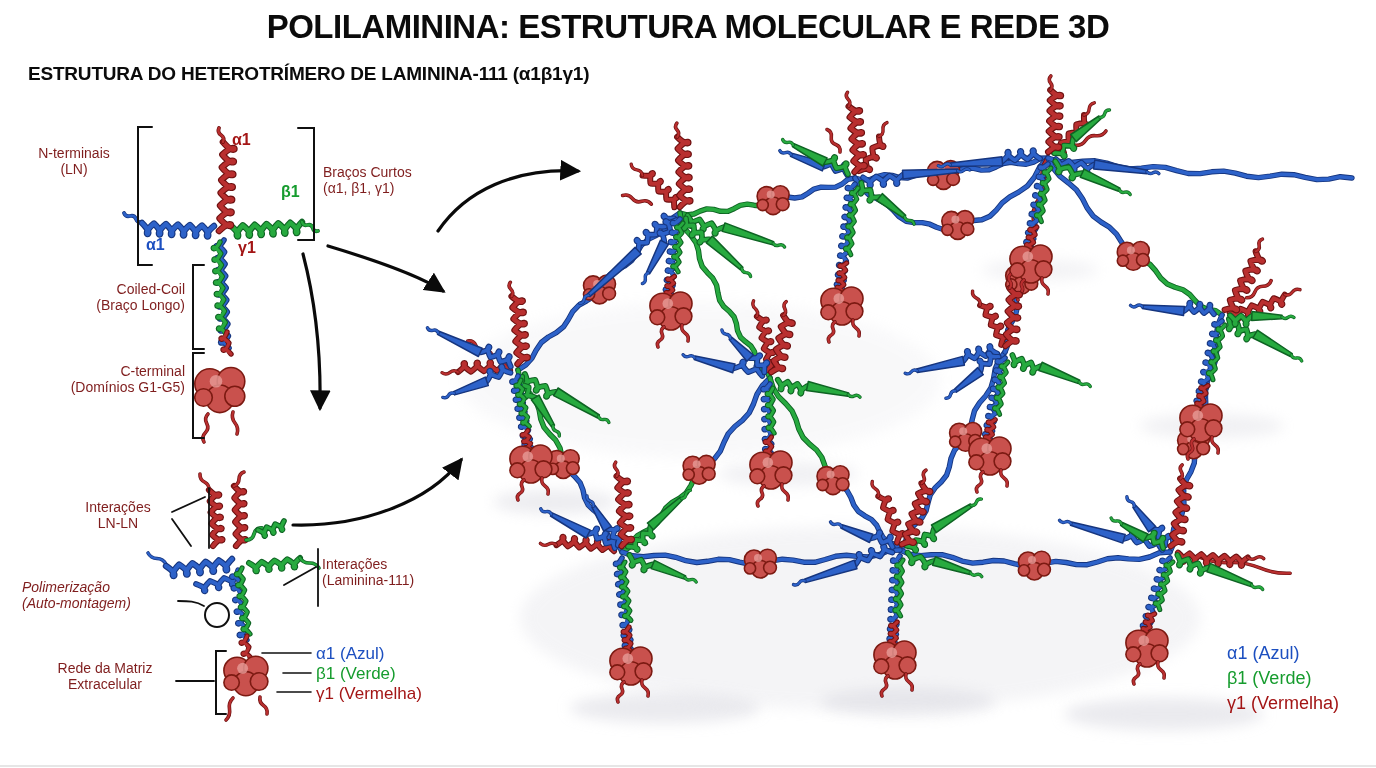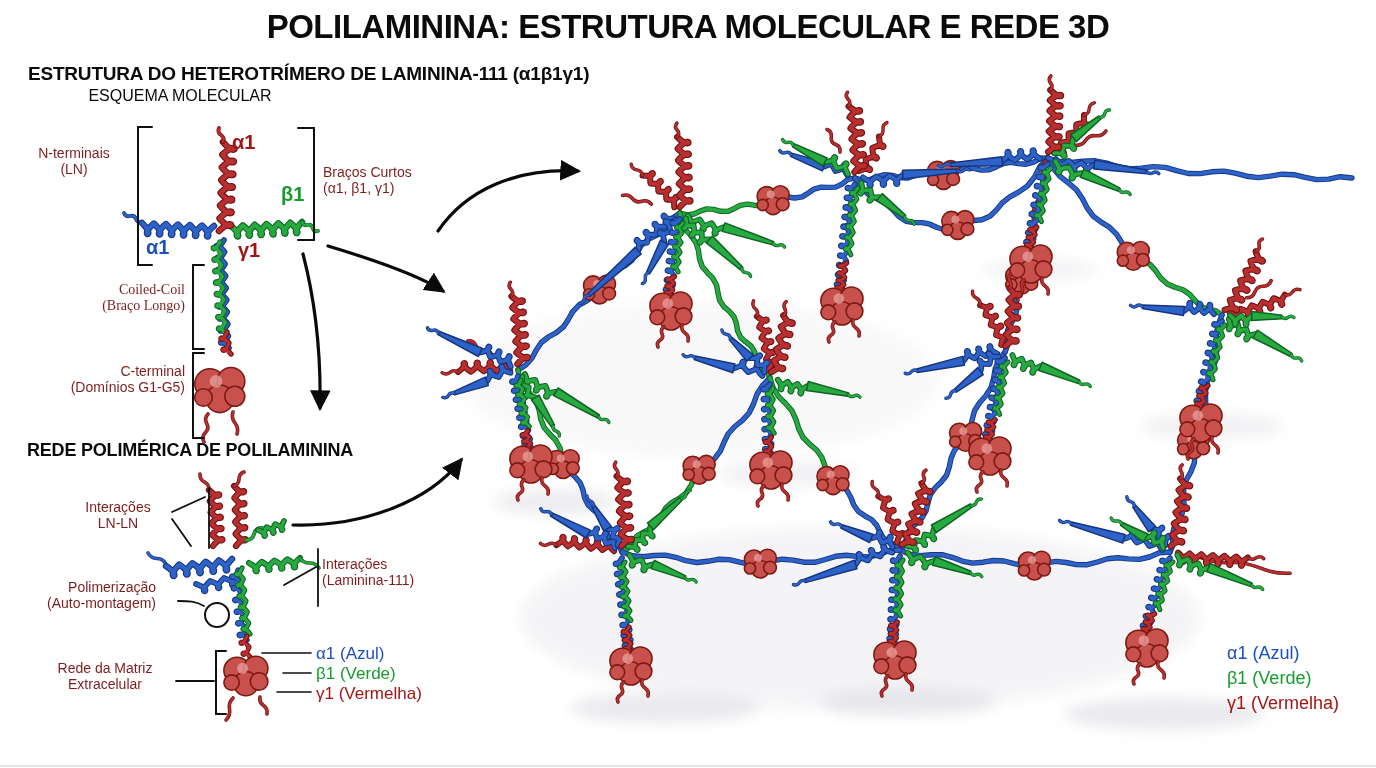--- a/index.html
+++ b/index.html
@@ -5,21 +5,21 @@
   html,body{margin:0;padding:0;background:#ffffff;}
   .stage{position:relative;width:1376px;height:768px;background:#ffffff;overflow:hidden;
          font-family:"Liberation Sans",sans-serif;color:#0b0b0b;}
   svg.art{position:absolute;left:0;top:0;}
   .title{position:absolute;top:8px;left:0;width:100%;text-align:center;font-weight:bold;
          font-size:33px;letter-spacing:-0.5px;}
   .h1{position:absolute;left:28px;top:63px;font-size:19px;font-weight:bold;letter-spacing:-0.2px;}
   .h1sub{position:absolute;left:60px;top:87px;width:240px;text-align:center;font-size:16px;}
   .h2{position:absolute;left:27px;top:440px;font-size:18px;font-weight:bold;letter-spacing:-0.2px;}
   .lbl{position:absolute;font-size:14px;line-height:1.12;white-space:pre-line;color:#7f1d1d;}
-  .greek{position:absolute;font-size:20px;font-weight:bold;}
+  .greek{position:absolute;font-size:16px;font-weight:bold;}
   .blue{color:#1c4fc0}.green{color:#169c2e}.red{color:#a31515}
   .legend-l div{font-size:17px;line-height:20px;}
   .legend-r div{font-size:18px;line-height:25px;}
 </style>
 </head>
 <body>
 
 <div class="stage">
 
   <svg id="art" class="art" width="1376" height="768" viewBox="0 0 1376 768">
@@ -720,39 +720,37 @@
       <path d="M438,231 C466,190 515,168 578,171" fill="none" stroke="#0a0a0a" stroke-width="3.2" stroke-linecap="round" marker-end="url(#ah)"></path>
       <path d="M328,246 C368,258 420,276 443,291" fill="none" stroke="#0a0a0a" stroke-width="3.2" stroke-linecap="round" marker-end="url(#ah)"></path>
       <path d="M303,254 C315,300 321,355 320,408" fill="none" stroke="#0a0a0a" stroke-width="3.2" stroke-linecap="round" marker-end="url(#ah)"></path>
       <path d="M293,525 C360,527 428,503 461,460" fill="none" stroke="#0a0a0a" stroke-width="3.2" stroke-linecap="round" marker-end="url(#ah)"></path>
       <rect x="0" y="765" width="1376" height="2" fill="#dcdcdc" opacity="0.7"></rect>
     </svg>
 
   <div class="title">POLILAMININA: ESTRUTURA MOLECULAR E REDE 3D</div>
 
   <div class="h1">ESTRUTURA DO HETEROTRÍMERO DE LAMININA-111 (α1β1γ1)</div>
-  <div class="h1sub">ESQUEMA MOLECULAR</div>
 
   <div class="lbl" style="left:18px;top:146px;width:112px;text-align:center;">N-terminais
 (LN)</div>
   <div class="greek red" style="left:232px;top:131px;">α1</div>
   <div class="greek green" style="left:281px;top:183px;">β1</div>
   <div class="greek blue" style="left:146px;top:236px;">α1</div>
   <div class="greek red" style="left:238px;top:239px;text-align:right;">γ1</div>
   <div class="lbl" style="left:323px;top:165px;">Braços Curtos
 (α1, β1, γ1)</div>
-  <div class="lbl" style="left:58px;top:282px;width:127px;text-align:right;font-family:Liberation Serif, serif;">Coiled-Coil
+  <div class="lbl" style="left:58px;top:282px;width:127px;text-align:right;">Coiled-Coil
 (Braço Longo)</div>
   <div class="lbl" style="left:28px;top:364px;width:157px;text-align:right;">C-terminal
 (Domínios G1-G5)</div>
 
-  <div class="h2">REDE POLIMÉRICA DE POLILAMININA</div>
   <div class="lbl" style="left:66px;top:500px;width:104px;text-align:center;">Interações
 LN-LN</div>
-  <div class="lbl" style="left:4px;top:580px;width:152px;text-align:right;">Polimerização
+  <div class="lbl" style="left:22px;top:580px;width:152px;text-align:left;font-style:italic;">Polimerização
 (Auto-montagem)</div>
   <div class="lbl" style="left:322px;top:557px;">Interações
 (Laminina-111)</div>
   <div class="lbl" style="left:34px;top:661px;width:142px;text-align:center;">Rede da Matriz
 Extracelular</div>
 
   <div class="legend-l" style="position:absolute;left:316px;top:644px;">
     <div class="blue">α1 (Azul)</div>
     <div class="green">β1 (Verde)</div>
     <div class="red">γ1 (Vermelha)</div>

